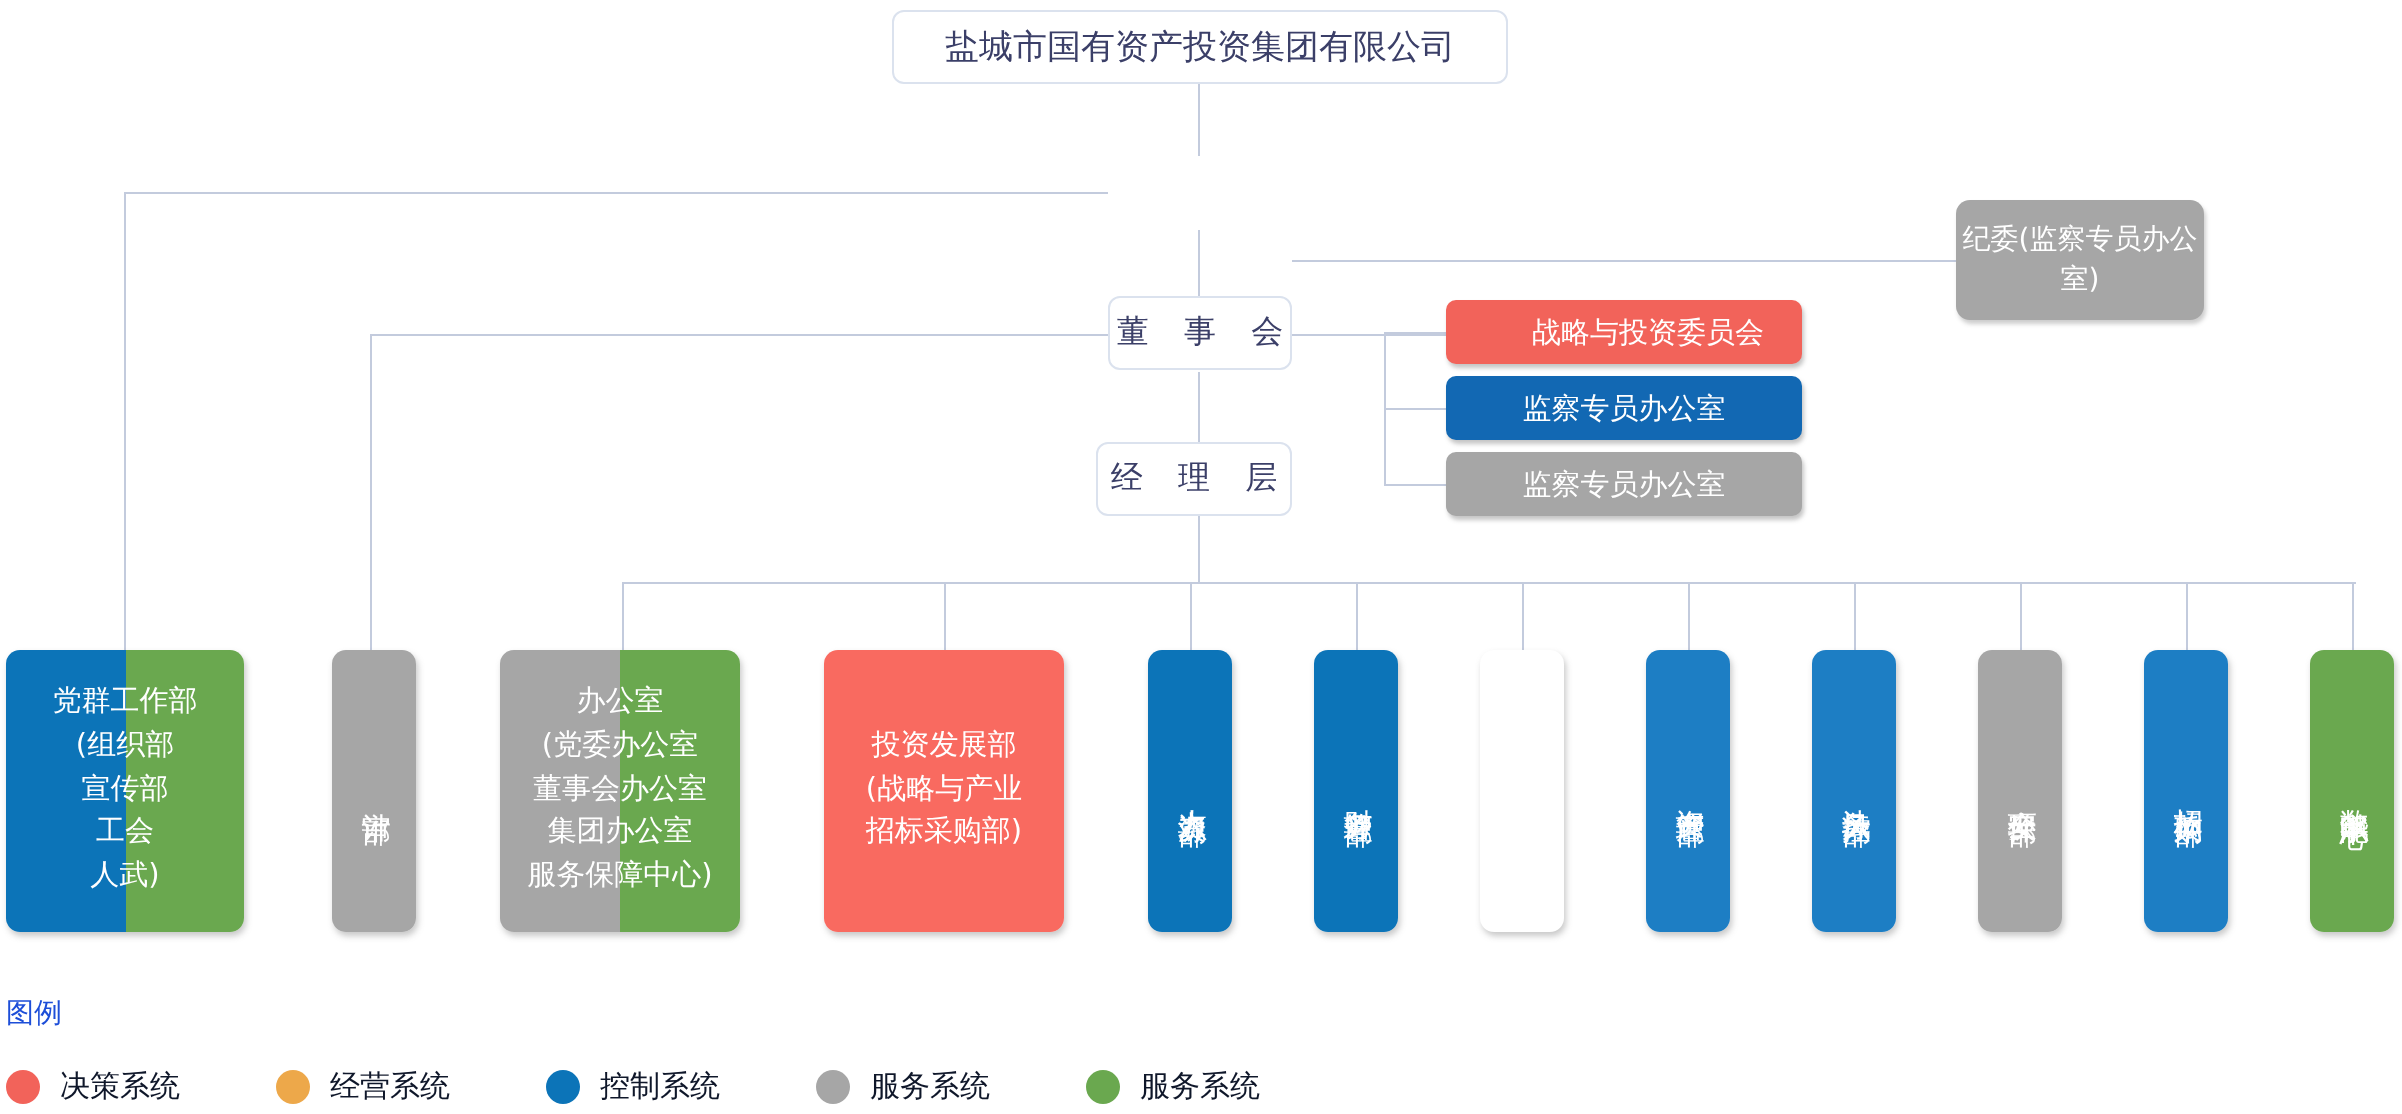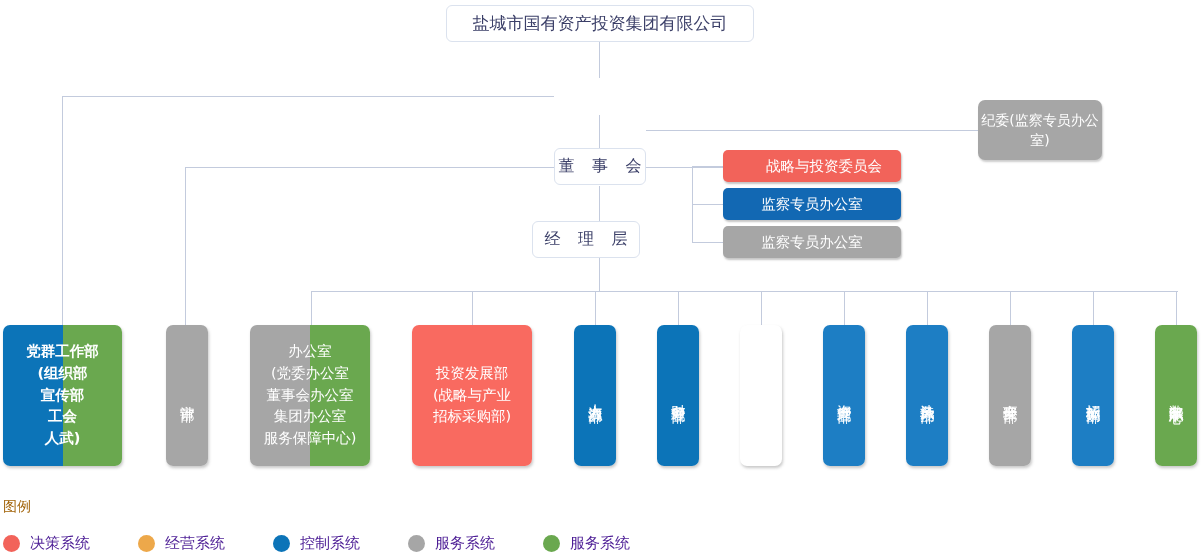--- a/index.html
+++ b/index.html
@@ -44,21 +44,21 @@
     font-family: Liberation Mono, monospace;
   }
   #node-root {
     left: 446px; top: 5px; width: 308px; height: 37px;
     font-size: 17px;
     letter-spacing: 0px;
     text-indent: 0px;
   }
   #node-party { left: 554px; top: 78px; width: 92px; height: 37px; }
   #node-board { left: 554px; top: 148px; width: 92px; height: 37px; }
-  #node-mgmt  { left: 532px; top: 221px; width: 108px; height: 37px; }
+  #node-mgmt  { left: 548px; top: 221px; width: 98px; height: 37px; }
 
   
   .committee {
     position: absolute;
     box-sizing: border-box;
     left: 723px;
     width: 178px;
     height: 32px;
     border-radius: 5px;
     color: #ffffff;
@@ -130,21 +130,21 @@
     line-height: 1.12;
     letter-spacing: 1px;
     white-space: normal;
   }
 
   
   #legend-title {
     position: absolute;
     left: 3px; top: 498px;
     font-size: 14px;
-    color: #a16207;
+    color: #1d4ed8;
     text-align: right;
   }
   #legend-row {
     position: absolute;
     left: 3px; top: 532px;
     height: 22px;
     display: flex;
     align-items: center;
   }
   .legend-item {
@@ -153,21 +153,21 @@
     margin-right: 48px;
   }
   .legend-dot {
     width: 17px; height: 17px;
     border-radius: 50%;
     margin-right: 10px;
     flex: 0 0 auto;
   }
   .legend-text {
     font-size: 15px;
-    color: #4c1d95;
+    color: #0f172a;
     white-space: nowrap;
   }
 </style>
 </head>
 <body>
 
 <div id="chart-root">
 
   <div class="line v" style="left:599px; top:42px;  height:36px;"></div>
   <div class="line v" style="left:599px; top:115px; height:34px;"></div>
@@ -204,21 +204,21 @@
   <div class="node-outline" id="node-board">董 事 会</div>
   <div class="node-outline" id="node-mgmt">经 理 层</div>
 
   <div id="node-discipline" style="background: rgb(166, 166, 166);">纪委(监察专员办公室)</div>
 
   <div class="committee" id="cmt-0" style="background: rgb(242, 99, 90);">战略与投资委员会</div>
   <div class="committee" id="cmt-1" style="background: rgb(18, 104, 179);">监察专员办公室</div>
   <div class="committee" id="cmt-2" style="background: rgb(166, 166, 166);">监察专员办公室</div>
 
   <div id="departments-layer">
-      <div class="dept" style="left: 3px; width: 119px; font-weight: bold;">
+      <div class="dept" style="left: 3px; width: 119px;">
         <div class="halves">
           <i style="background: rgb(12, 116, 184);"></i>
           <i style="background: rgb(106, 168, 79);"></i>
         </div>
         <div class="dept-label">党群工作部
 (组织部
 宣传部
 工会
 人武)</div>
       </div>

